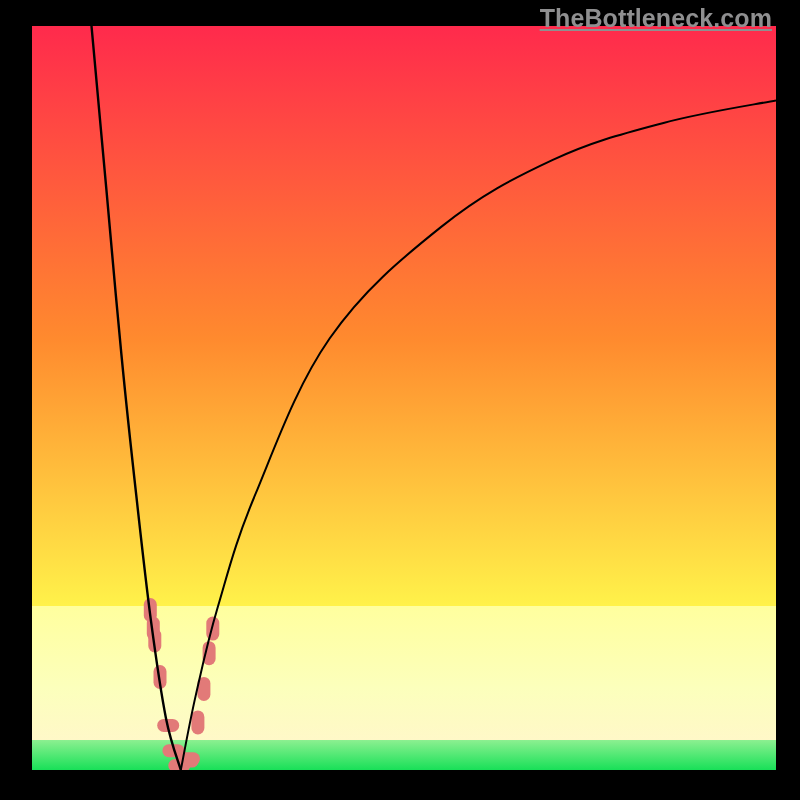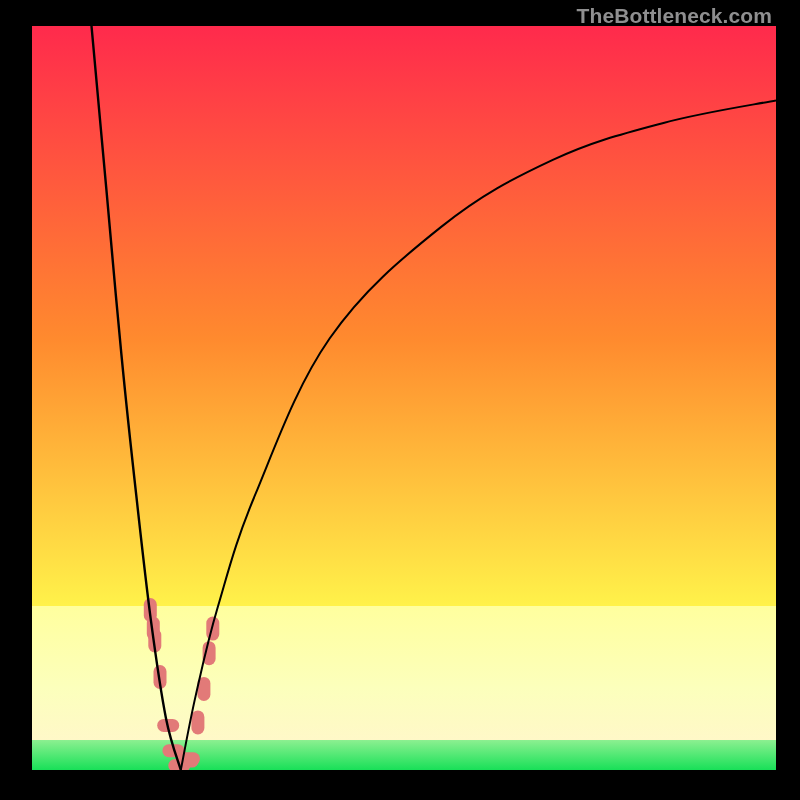--- a/index.html
+++ b/index.html
@@ -39,24 +39,25 @@
     top: 0;
     width: 100%;
     height: 100%;
   }
   .watermark {
     position: absolute;
     top: 4px;
     right: 28px;
     color: #8f8f90;
     font-family: Arial, Helvetica, sans-serif;
-    font-size: 21px;
+    font-size: 25px;
     font-weight: 600;
     letter-spacing: 0.1px;
     user-select: none;
+    text-decoration: underline;
   }
 </style>
 </head>
 <body>
 
 <div class="frame">
 
   <div class="plot-area">
     <svg class="gradient" viewBox="0 0 744 744" preserveAspectRatio="none">
       <defs>

